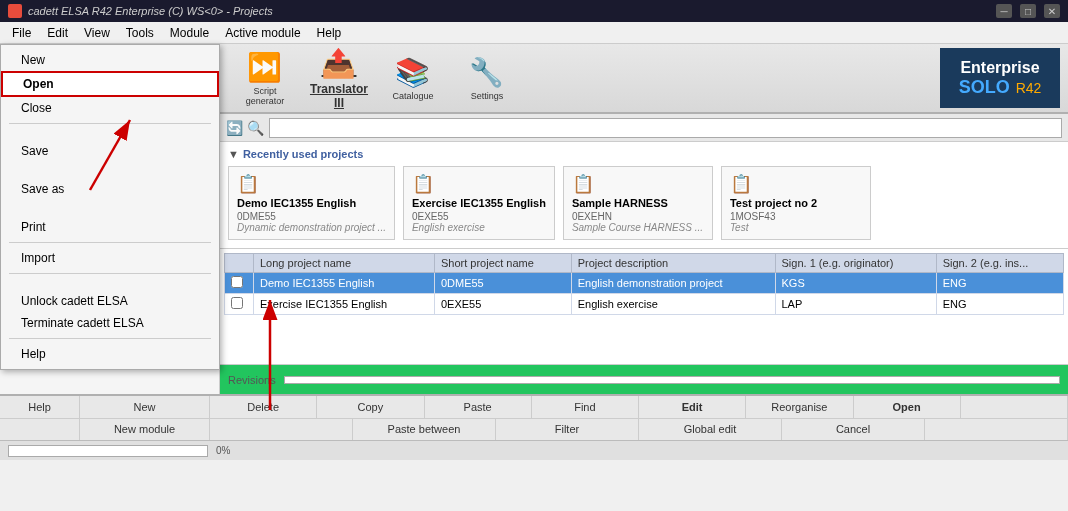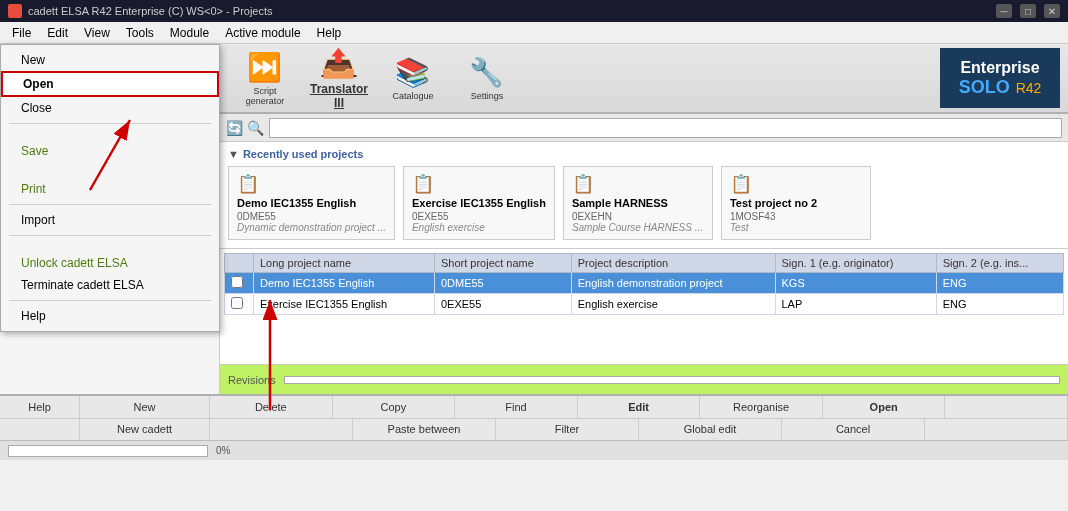--- a/index.html
+++ b/index.html
@@ -3,21 +3,21 @@
   <meta charset="utf-8">
   <style>
     * { margin: 0; padding: 0; box-sizing: border-box; }
     body { width: 1068px; height: 511px; font-family: 'Segoe UI', Arial, sans-serif; font-size: 12px; background: #f0f0f0; overflow: hidden; position: relative; }
 
     
     #titlebar {
       height: 22px; background: #1a1a2e; display: flex; align-items: center; padding: 0 8px;
       color: #ccc; font-size: 11px; justify-content: space-between;
     }
-    #titlebar .title-left { display: flex; align-items: center; gap: 6px; }
+    #titlebar .title-left { display: flex; align-items: center; gap: 6px; font-style: italic; }
     #titlebar .title-icon { width: 14px; height: 14px; background: #e74c3c; border-radius: 2px; display: inline-block; }
     #titlebar .win-controls { display: flex; gap: 8px; }
     #titlebar .win-btn { width: 16px; height: 14px; background: #555; border-radius: 2px; display: flex; align-items: center; justify-content: center; font-size: 10px; color: #ccc; cursor: pointer; }
 
     
     #menubar {
       height: 22px; background: #f0f0f0; display: flex; align-items: center; padding: 0 4px;
       border-bottom: 1px solid #ccc; position: relative; z-index: 100;
     }
     #menubar .menu-item {
@@ -26,21 +26,21 @@
 
     
     #file-dropdown {
       position: absolute; top: 44px; left: 0; width: 220px;
       background: #f5f5f5; border: 1px solid #aaa; box-shadow: 2px 2px 6px rgba(0,0,0,0.3);
       z-index: 200; padding: 4px 0;
     }
     .dropdown-item {
       padding: 4px 20px; cursor: pointer; color: #000; font-size: 12px;
     }
-    .dropdown-item.disabled { color: #4d7c0f; cursor: default; margin-top: 16px; }
+    .dropdown-item.disabled { color: #000000; cursor: default; margin-top: 16px; }
     .dropdown-item.open-item {
       background: #fff; border: 2px solid #e00; font-weight: bold;
     }
     .dropdown-separator { height: 1px; background: #ccc; margin: 4px 8px; }
 
     
     #toolbar {
       height: 70px; background: linear-gradient(to bottom, #e8e8e8, #d8d8d8);
       display: flex; align-items: center; padding: 0 8px; gap: 4px;
       border-bottom: 2px solid #b0b0b0;
@@ -126,21 +126,21 @@
     }
     td {
       padding: 3px 6px; border: 1px solid #d0d8e8;
     }
     tr.selected td { background: #4a90d9; color: #fff; }
     tr.selected2 td { background: #fff; }
     .row-checkbox { width: 12px; height: 12px; margin-right: 4px; }
 
     
     #revisions {
-      height: 30px; border-top: 1px solid #ccc; background: #bef264;
+      height: 30px; border-top: 1px solid #ccc; background: #22c55e;
       display: flex; align-items: center; padding: 0 8px; font-size: 11px; color: #555;
     }
     #revisions-bar {
       height: 8px; background: #fff; border: 1px solid #aaa; flex: 1; margin-left: 8px;
     }
 
     
     #bottom-toolbar {
       height: 46px; background: #e8e8e8; border-top: 2px solid #b0b0b0;
       display: flex; flex-direction: column;
@@ -190,20 +190,21 @@
   <span class="menu-item">Active module</span>
   <span class="menu-item">Help</span>
 </div>
 
 <div id="file-dropdown">
   <div class="dropdown-item">New</div>
   <div class="dropdown-item open-item" style="border: 2px solid #cc0000; background: #fff; position: relative;">Open</div>
   <div class="dropdown-item">Close</div>
   <div class="dropdown-separator"></div>
   <div class="dropdown-item disabled">Save</div>
+  <div class="dropdown-item disabled">Save as</div>
   <div class="dropdown-item disabled">Print</div>
   <div class="dropdown-separator"></div>
   <div class="dropdown-item">Import</div>
   <div class="dropdown-separator"></div>
   <div class="dropdown-item disabled">Unlock cadett ELSA</div>
   <div class="dropdown-item">Terminate cadett ELSA</div>
   <div class="dropdown-separator"></div>
   <div class="dropdown-item">Help</div>
 </div>
 
@@ -384,38 +385,41 @@
     <div class="bottom-btn" style="flex:0 0 130px;">
       <span>New</span>
     </div>
     <div class="bottom-btn">
       <span>Delete</span>
     </div>
     <div class="bottom-btn">
       <span>Copy</span>
     </div>
     <div class="bottom-btn">
+      <span>Paste</span>
+    </div>
+    <div class="bottom-btn">
       <span>Find</span>
     </div>
     <div class="bottom-btn bold">
       <span>Edit</span>
     </div>
     <div class="bottom-btn">
       <span>Reorganise</span>
     </div>
     <div class="bottom-btn bold">
       <span>Open</span>
     </div>
     <div class="bottom-btn"></div>
   </div>
   <div class="bottom-separator"></div>
   <div class="bottom-row">
     <div class="bottom-btn" style="flex:0 0 80px;"></div>
     <div class="bottom-btn" style="flex:0 0 130px;">
-      <span>New cadett</span>
+      <span>New module</span>
     </div>
     <div class="bottom-btn"></div>
     <div class="bottom-btn">
       <span>Paste between</span>
     </div>
     <div class="bottom-btn">
       <span>Filter</span>
     </div>
     <div class="bottom-btn">
       <span>Global edit</span>

